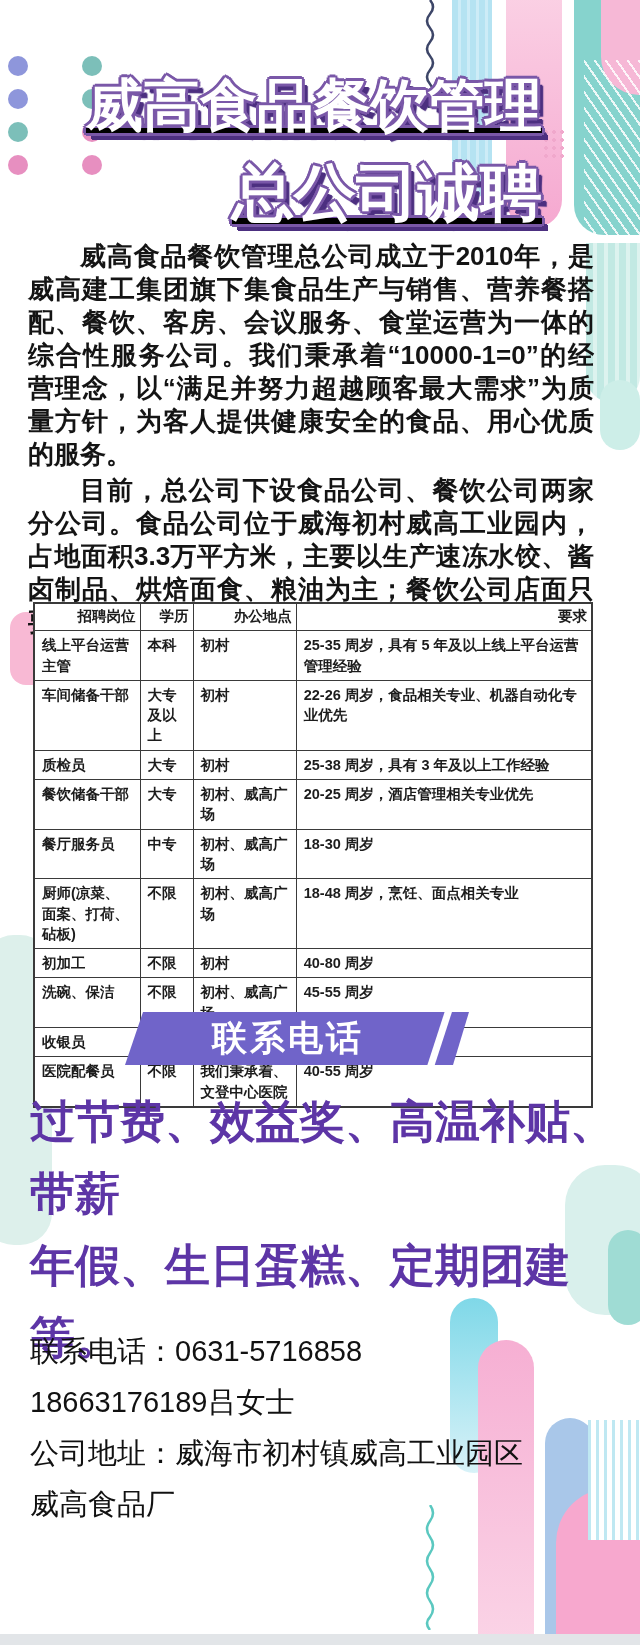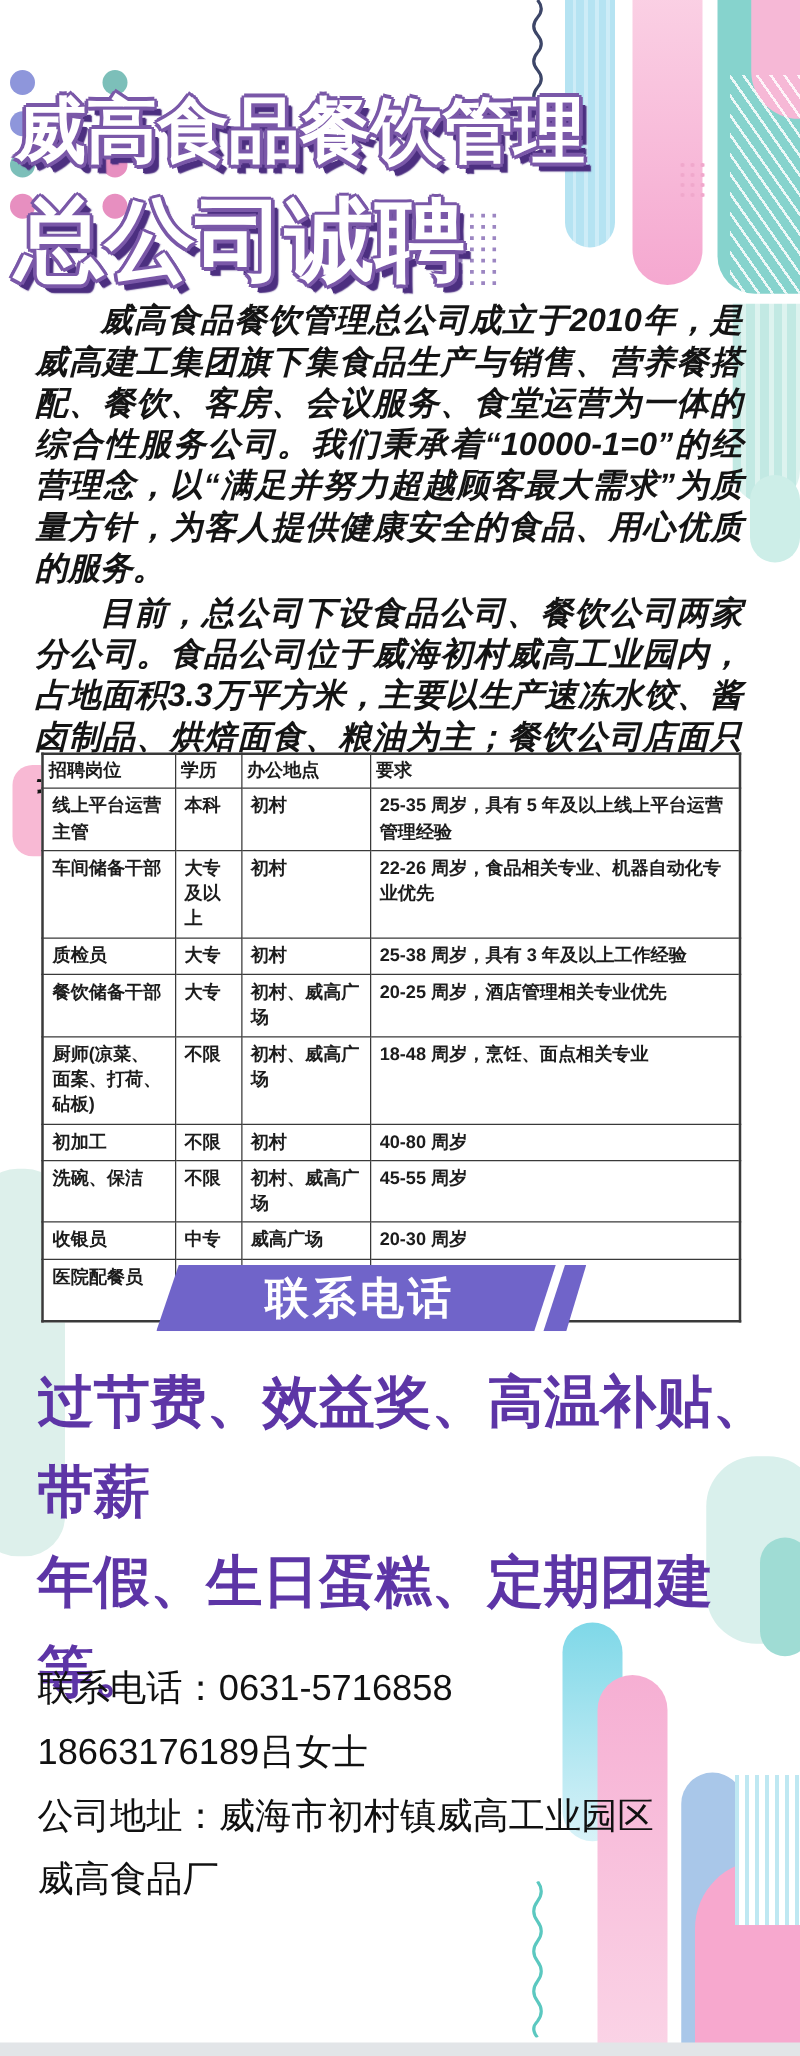--- a/index.html
+++ b/index.html
@@ -68,43 +68,43 @@
     left:588px;top:1420px;width:52px;height:120px;
     background:repeating-linear-gradient(90deg,#bfe8f2 0 3px,#ffffff 3px 8px);
   }
   .bottom-gray-strip{left:0;top:1634px;width:640px;height:11px;background:#e2e5e8;}
   .squiggle{stroke-width:2.5;fill:none;}
   
   .dots-grid{position:absolute;left:8px;top:56px;z-index:2;display:grid;
     grid-template-columns:20px 20px;grid-column-gap:54px;grid-row-gap:13px;}
   .dots-grid .dot{width:20px;height:20px;border-radius:50%;}
   
-  .title{position:absolute;left:12px;top:64px;width:530px;z-index:3;text-align:left;}
+  .title{position:absolute;left:12px;top:64px;width:530px;z-index:3;text-align:right;text-decoration:underline;}
   .title .line{
     color:#ffffff;font-weight:900;letter-spacing:0px;line-height:82px;
     text-shadow:
       -2px -2px 0 var(--title_outline), 2px -2px 0 var(--title_outline),
       -2px  2px 0 var(--title_outline), 2px  2px 0 var(--title_outline),
       -3px  0   0 var(--title_outline), 3px  0   0 var(--title_outline),
        0   -3px 0 var(--title_outline), 0    3px 0 var(--title_outline),
        5px  6px 0 var(--title_shadow),  6px  7px 1px var(--title_shadow);
   }
   .title .line1{font-size:57px;}
-  .title .line2{font-size:72px;margin-top:6px;}
+  .title .line2{font-size:62px;margin-top:6px;}
   
   .intro{position:absolute;left:28px;top:240px;width:566px;z-index:3;
     color:var(--body_text);font-weight:bold;font-size:26px;line-height:33px;
-    text-align:justify;font-style:italic;}
+    text-align:justify;}
   .intro p{margin:0 0 3px 0;text-indent:2em;}
   
   .jobs{position:absolute;left:33px;top:602px;width:560px;z-index:3;
     border-collapse:collapse;background:#ffffff;
     font-size:14.5px;font-weight:600;color:#1c1c1c;}
   .jobs th,.jobs td{border:1px solid var(--table_border);padding:4px 7px;line-height:1.4;vertical-align:top;text-align:left;}
-  .jobs th{text-align:left;font-weight:700;padding:3px 4px;}
+  .jobs th{text-align:right;font-weight:700;padding:3px 4px;font-family:Liberation Mono, monospace;}
   .jobs{border:2px solid var(--table_border);}
   .col-pos{width:19%;}.col-edu{width:9.5%;}.col-loc{width:18.5%;}.col-req{width:53%;}
   
   .banner{
     position:absolute;left:125px;top:1012px;width:344px;height:53px;z-index:3;
     background:var(--banner_bg);
     clip-path:polygon(18px 0,100% 0,calc(100% - 16px) 100%,0 100%);
     display:flex;align-items:center;justify-content:center;
   }
   .banner .slash{position:absolute;right:26px;top:-8px;width:7px;height:70px;
@@ -205,20 +205,26 @@
           <td>初村</td>
           <td>25-38 周岁，具有 3 年及以上工作经验</td>
         </tr>
         <tr>
           <td>餐饮储备干部</td>
           <td>大专</td>
           <td>初村、威高广场</td>
           <td>20-25 周岁，酒店管理相关专业优先</td>
         </tr>
         <tr>
+          <td>餐厅服务员</td>
+          <td>中专</td>
+          <td>初村、威高广场</td>
+          <td>18-30 周岁</td>
+        </tr>
+        <tr>
           <td>厨师(凉菜、面案、打荷、砧板)</td>
           <td>不限</td>
           <td>初村、威高广场</td>
           <td>18-48 周岁，烹饪、面点相关专业</td>
         </tr>
         <tr>
           <td>初加工</td>
           <td>不限</td>
           <td>初村</td>
           <td>40-80 周岁</td>

